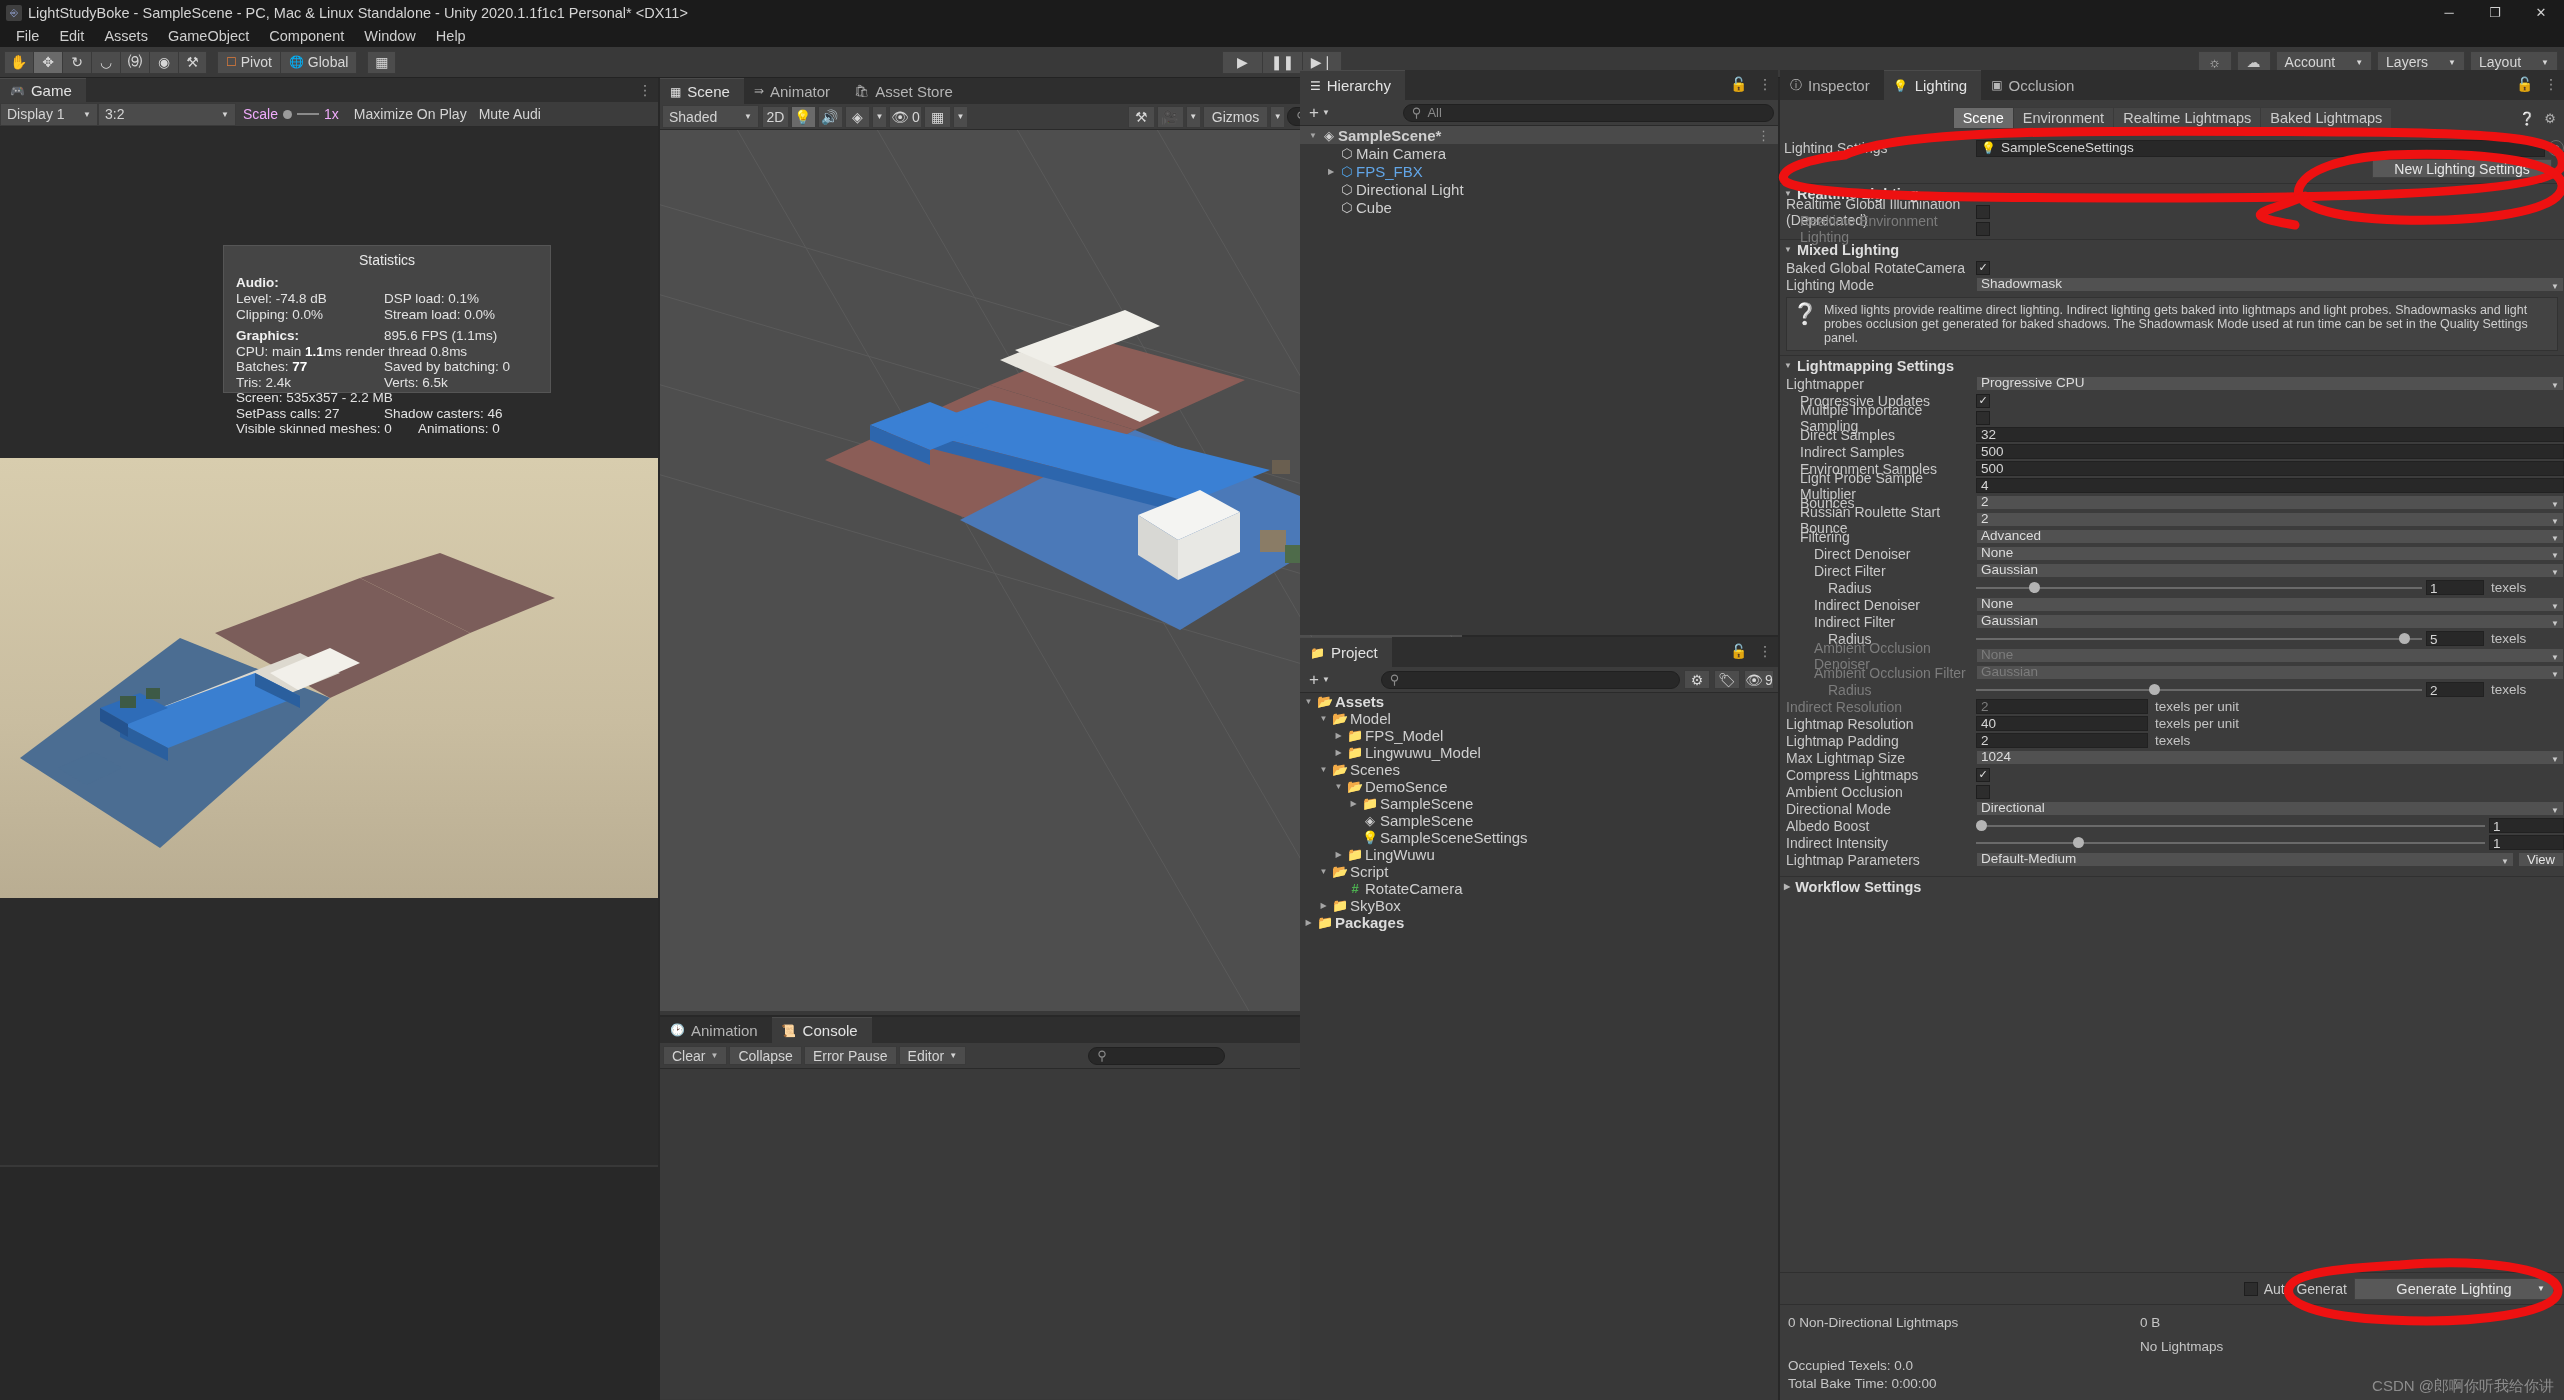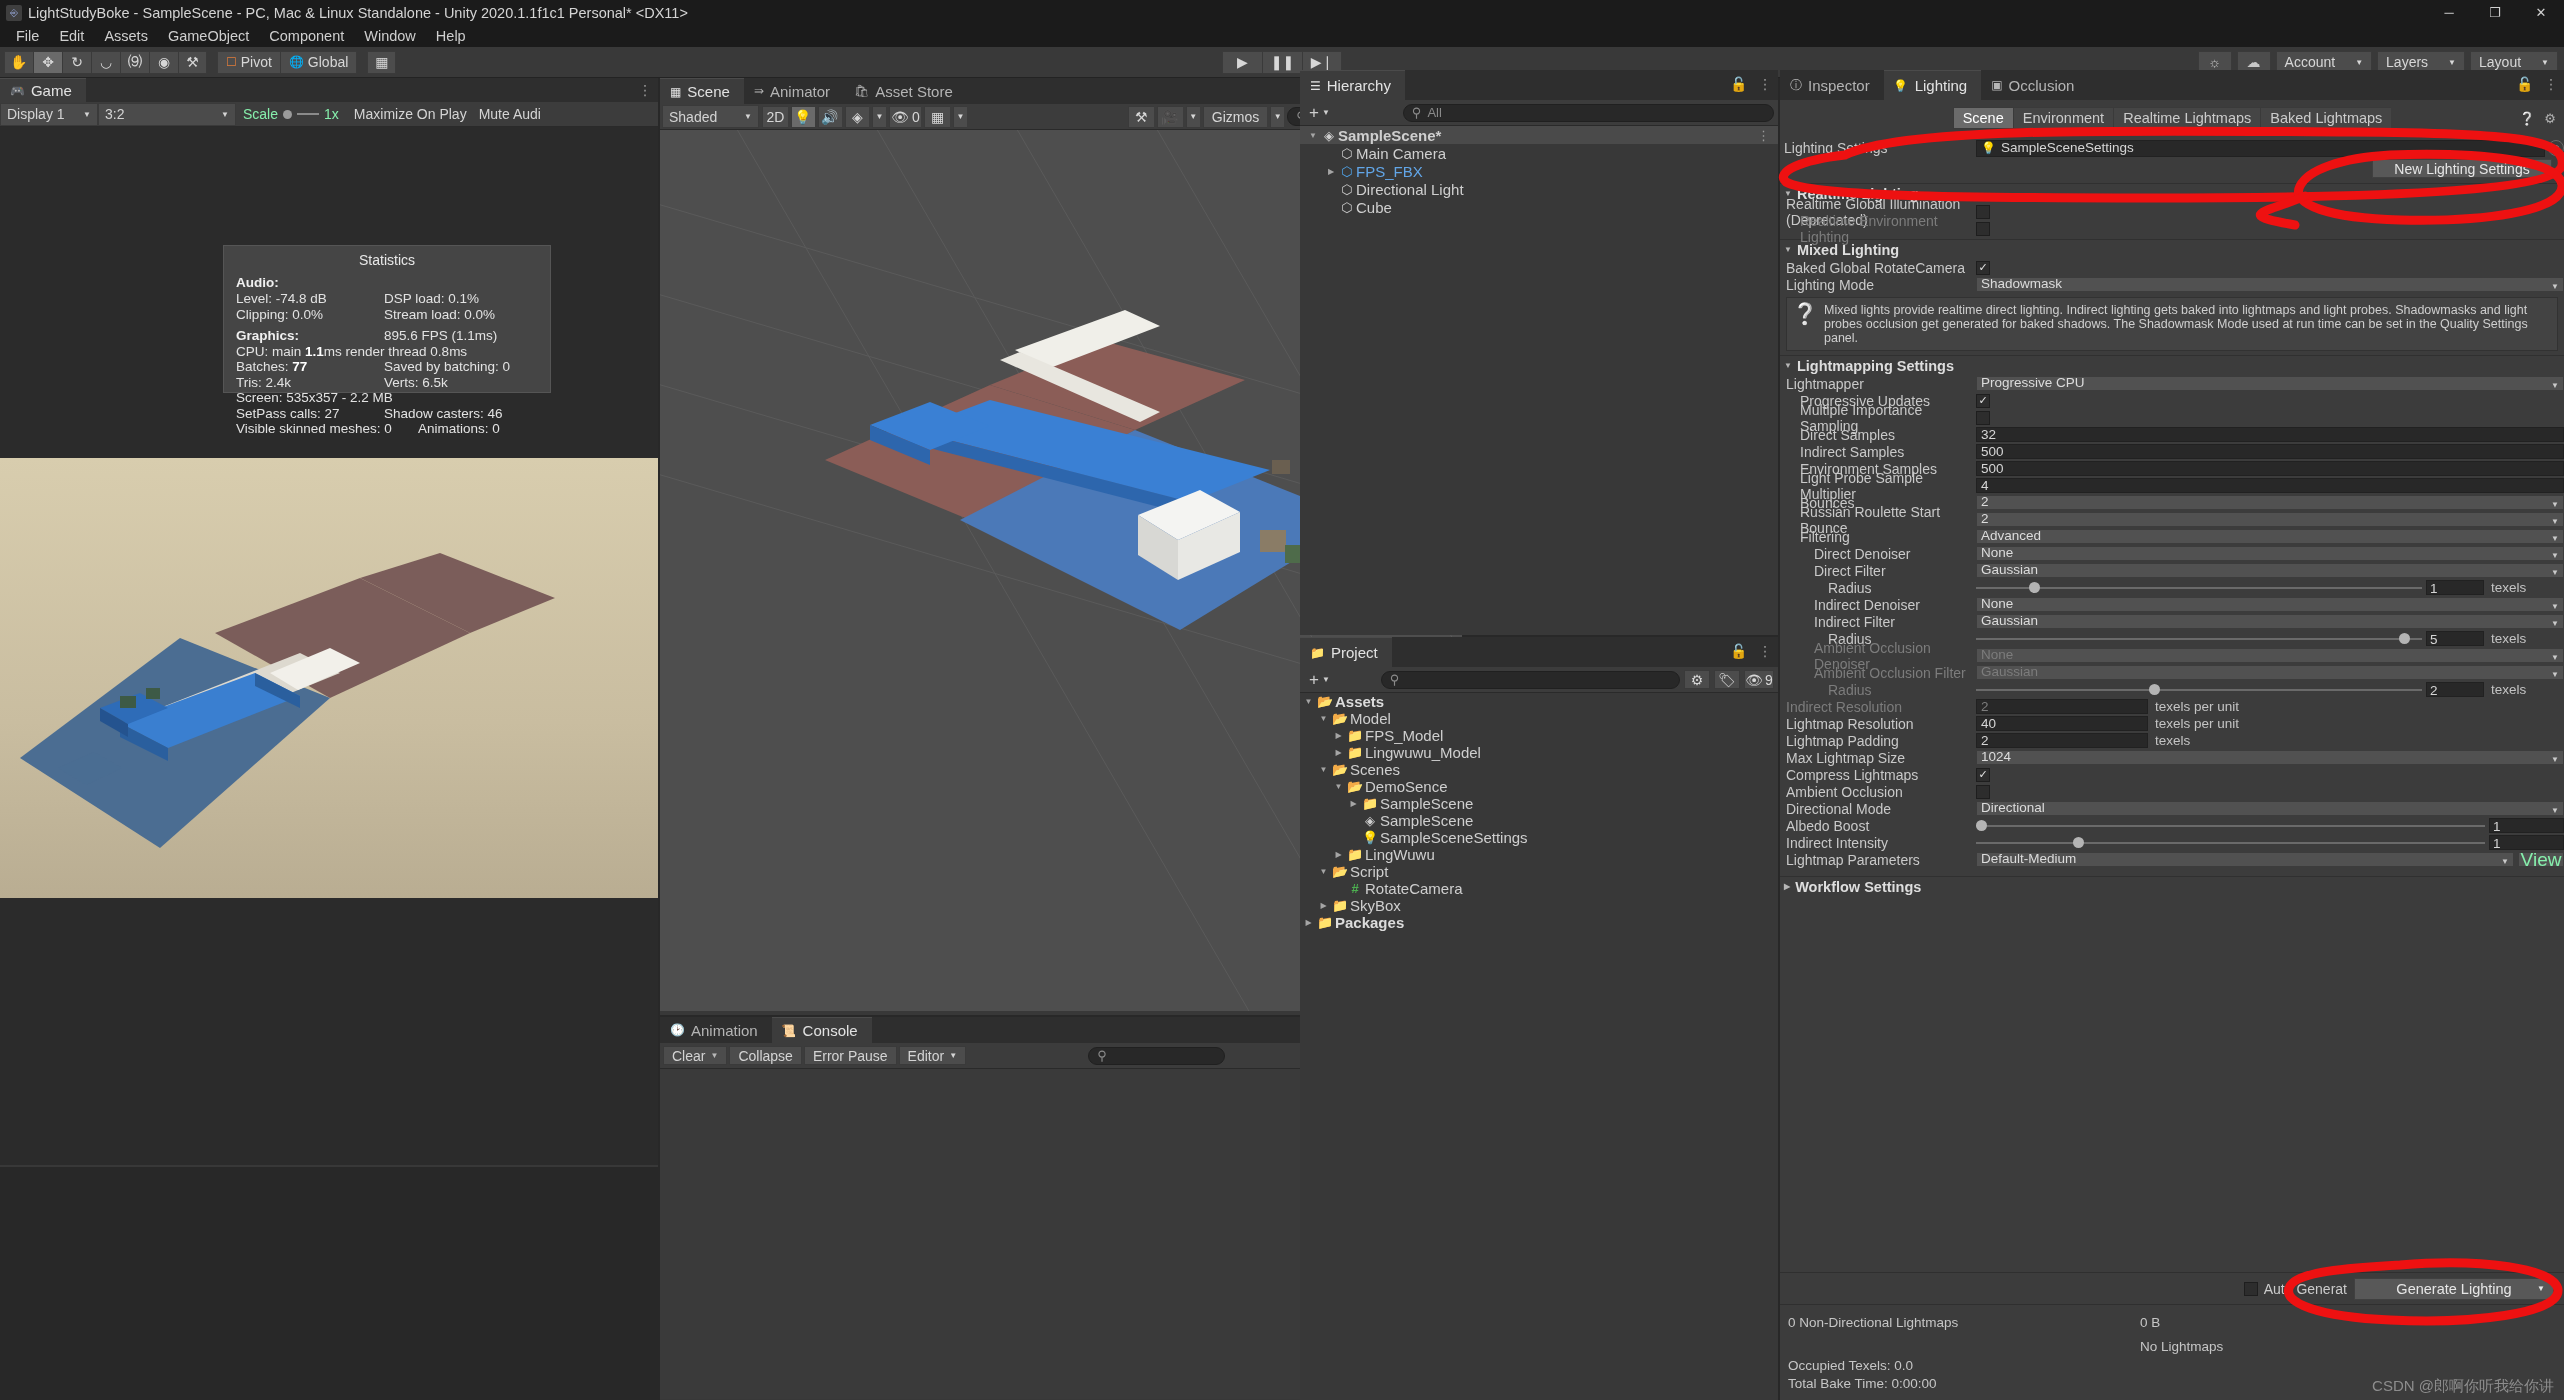--- a/index.html
+++ b/index.html
@@ -125,21 +125,21 @@
         font-size:11px; color:#e4e4e4;}
   .unit{ flex:0 0 80px; font-size:13.5px; color:#c4c4c4; padding-left:7px;}
   .sliderwrap{ flex:1; display:flex; align-items:center; gap:0;}
   .track{ flex:1; height:2px; background:#6a6a6a; position:relative;}
   .knob{ position:absolute; top:-5px; width:11px;height:11px;border-radius:50%; background:#b4b4b4;}
   .numbox{ width:58px;height:15px;background:#282828;border:1px solid #212121;font-size:13.5px;color:#d6d6d6;padding:0 3px;margin-left:4px;}
   .infobox{ margin:4px 6px 4px 6px; background:#434343; border:1px solid #323232; display:flex; gap:8px; padding:5px 7px;}
   .infobox .exc{ width:22px;height:22px;flex:0 0 22px; display:flex;align-items:center;justify-content:center;
                  color:#e0e0e0; font-size:21px; font-weight:bold;}
   .infobox .txt{ font-size:12.5px; line-height:14px; color:#cfcfcf;}
-  .viewbtn{ flex:0 0 46px; height:15px; background:#515151;border:1px solid #3c3c3c;font-size:19px;color:#86efac;
+  .viewbtn{ flex:0 0 46px; height:15px; background:#515151;border:1px solid #3c3c3c;font-size:13px;color:#e5e5e5;
             display:flex;align-items:center;justify-content:center; margin-left:4px;}
 
   .lt-footer{ position:absolute; left:0; right:0; bottom:0; }
   .genrow{ height:32px; display:flex; align-items:center; justify-content:flex-end; gap:7px; padding-right:10px; border-top:1px solid #2f2f2f;}
   .genchk{ display:flex;align-items:center;gap:6px; font-size:14px; color:#cbcbcb;}
   .genbtn{ width:200px;height:22px; background:#585858;border:1px solid #404040; display:flex;align-items:center;justify-content:center;
            font-size:14.5px;color:#e6e6e6; position:relative;}
   .genbtn .car{position:absolute;right:8px;font-size:8px;}
   .statpane{ height:96px; background:#3c3c3c; border-top:1px solid #2f2f2f; position:relative; font-size:13.5px; color:#c6c6c6;}
   .statpane .l{ position:absolute; left:8px;}
@@ -232,21 +232,21 @@
     </div>
     <div class="gv-toolbar">
       <div class="gvsel" style="width:98px;">
         <span>Display 1</span>
         <span style="font-size:8px;">▼</span>
       </div>
       <div class="gvsel" style="width:138px;">
         <span>3:2</span>
         <span style="font-size:8px;">▼</span>
       </div>
-      <div style="display:flex;align-items:center;gap:5px;padding:0 7px;font-size:14px;color:#86efac;">
+      <div style="display:flex;align-items:center;gap:5px;padding:0 7px;font-size:14px;color:#f0abfc;">
         <span>Scale</span>
         <span style="display:inline-block;width:9px;height:9px;border-radius:50%;background:#9b9b9b;"></span>
         <span style="display:inline-block;width:22px;height:2px;background:#8a8a8a;"></span>
         <span>1x</span>
       </div>
       <div class="gvsel" style="border:none;background:transparent;padding:0 8px;">
         <span>Maximize On Play</span>
       </div>
       <div class="gvsel" style="border:none;background:transparent;padding:0 4px;">
         <span>Mute Audi</span>

